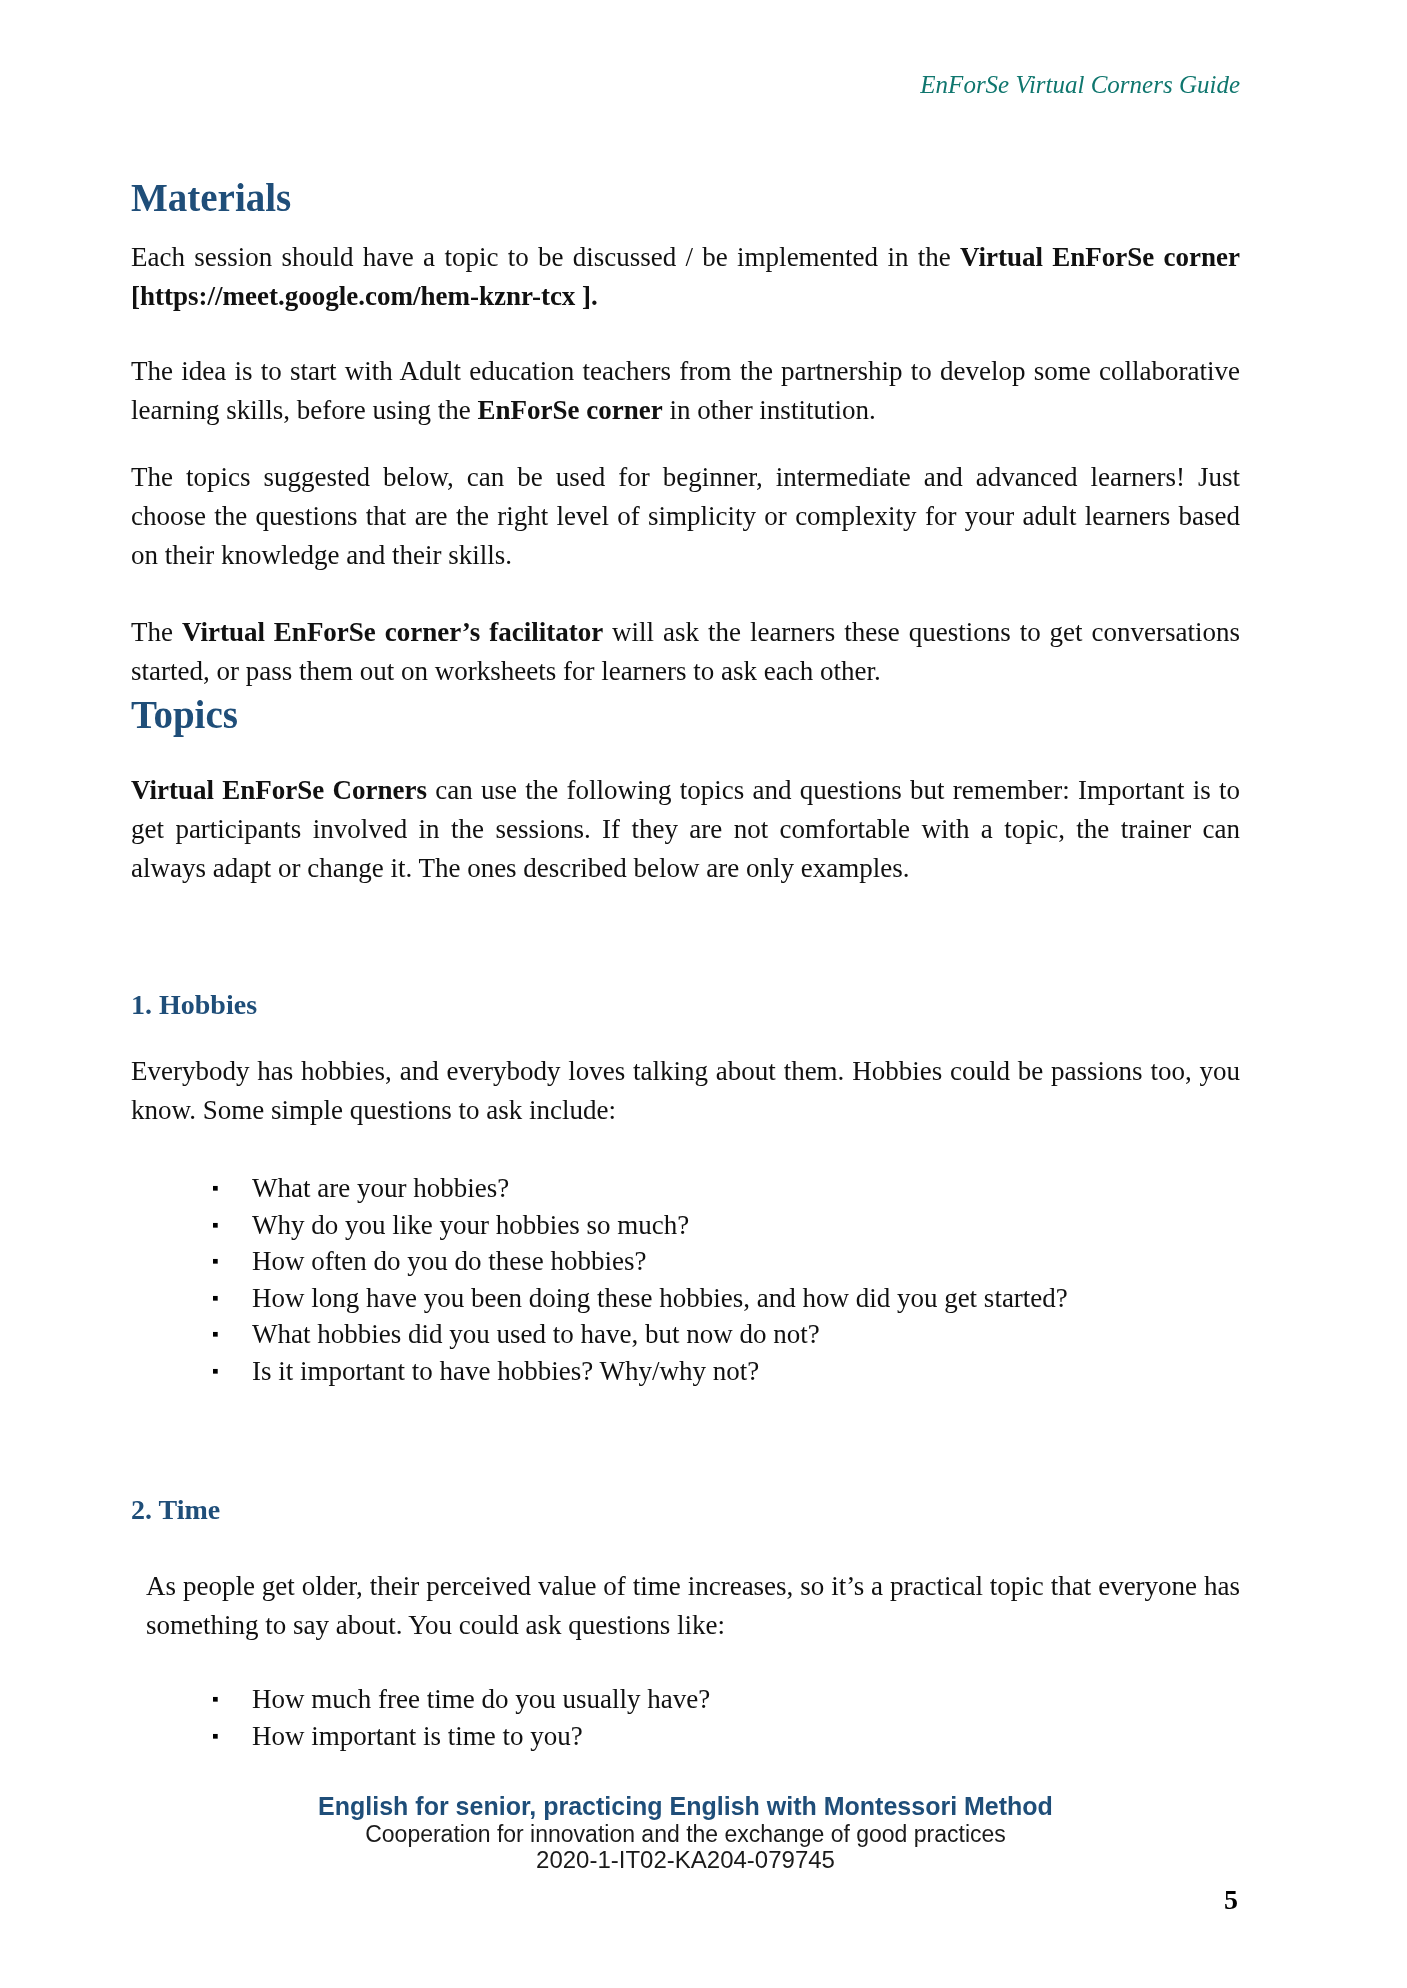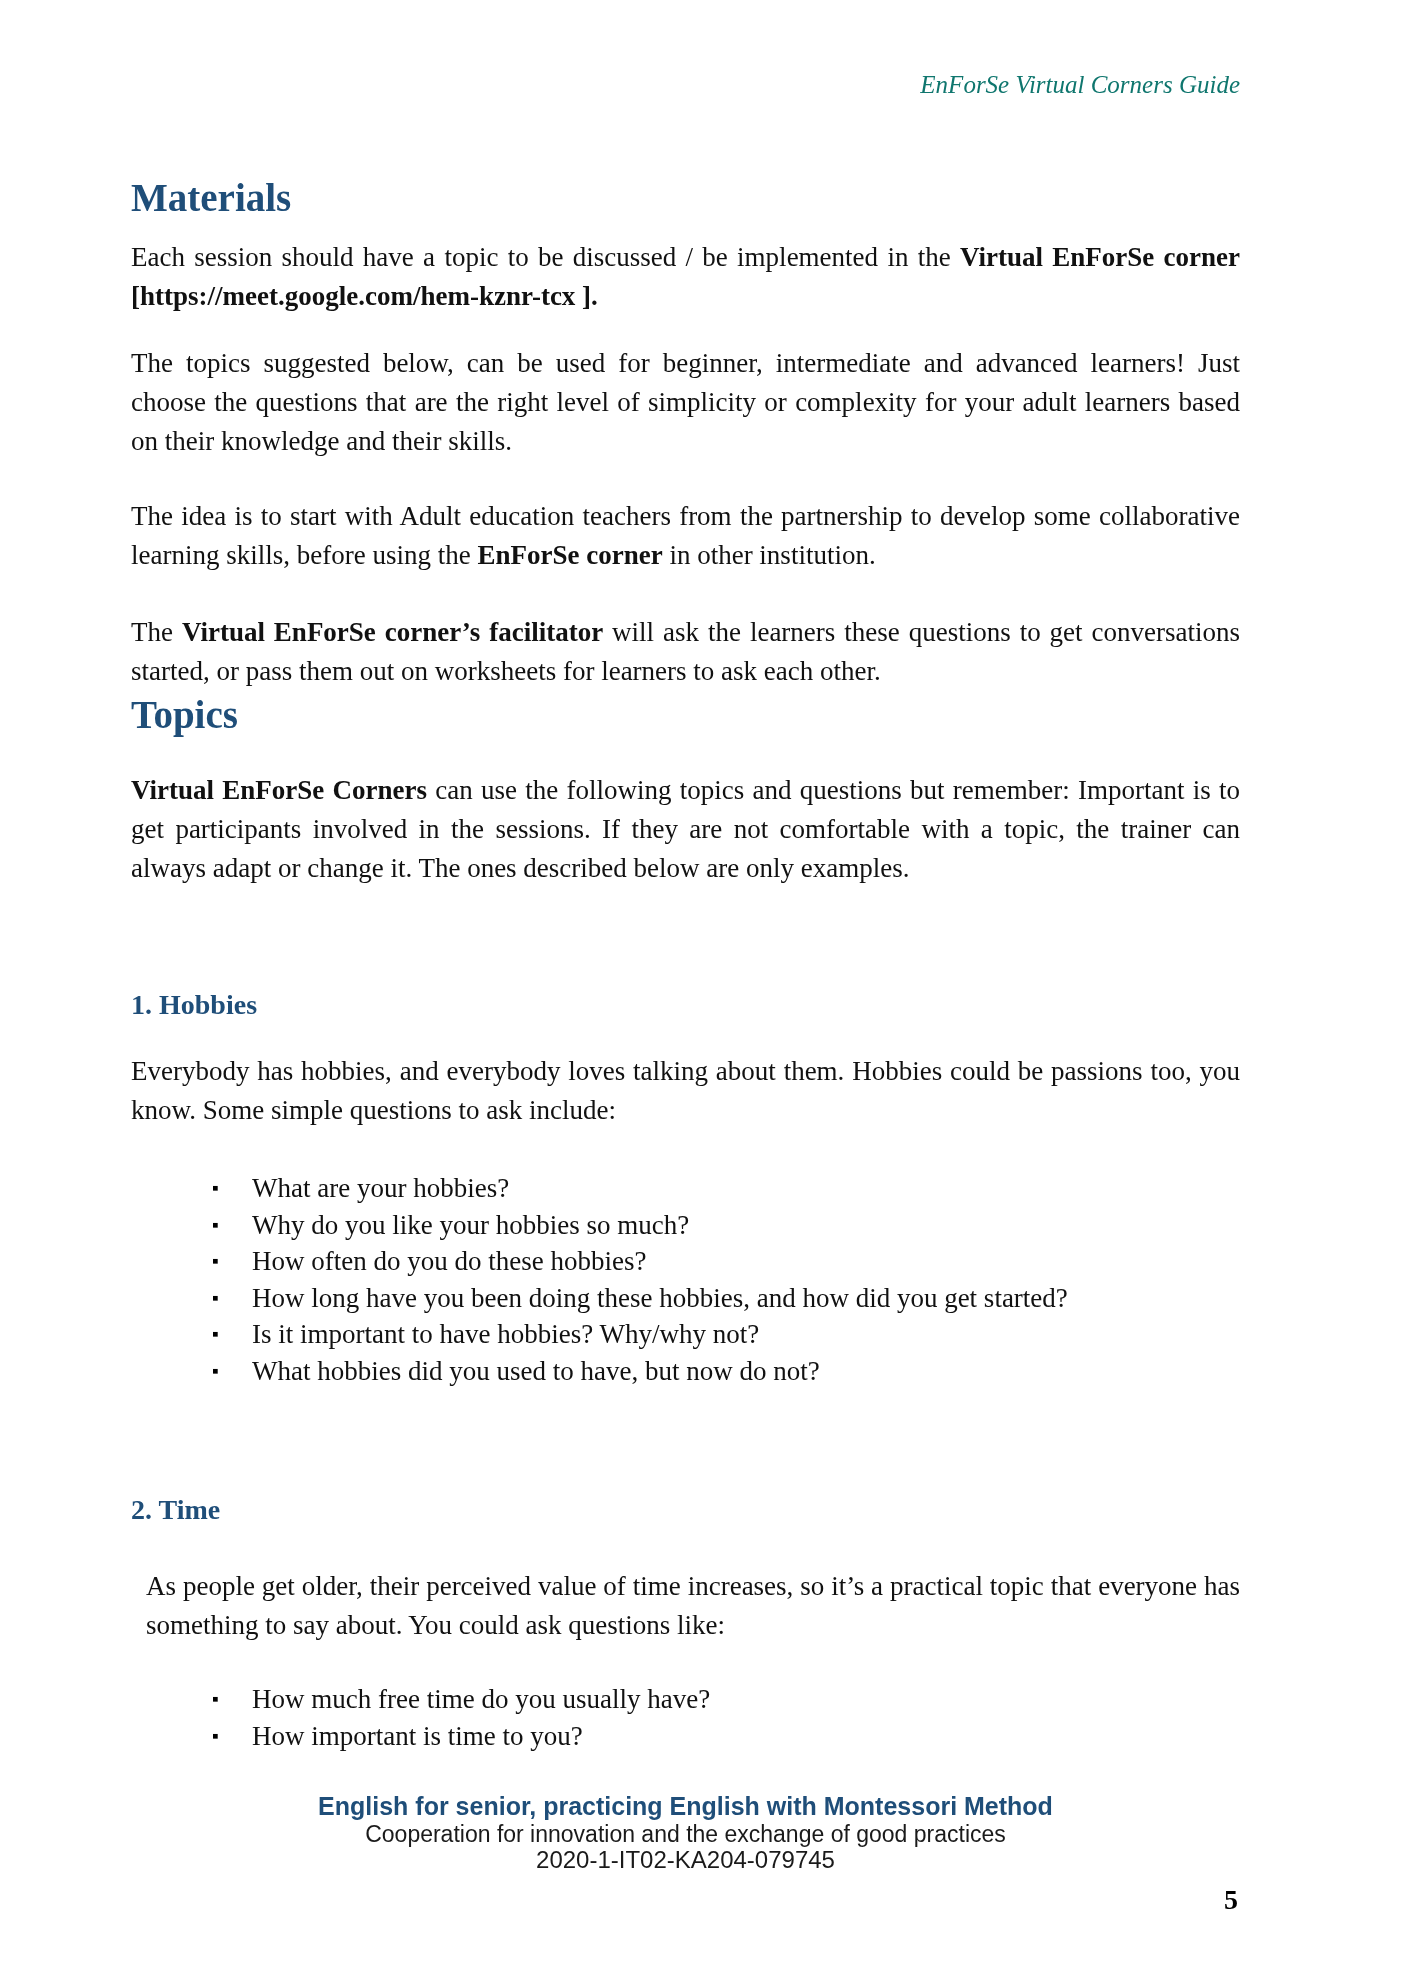--- a/index.html
+++ b/index.html
@@ -120,41 +120,41 @@
   <div class="content">
 
     <div class="running-header">
       <span>EnForSe Virtual Corners Guide</span>
     </div>
 
     <h1 class="h-main h-materials">Materials</h1>
 
     <p class="body-p p1"><span>Each session should have a topic to be discussed / be implemented in the </span><b>Virtual EnForSe corner [https://meet.google.com/hem-kznr-tcx ].</b></p>
 
+    <p class="body-p p2"><span>The idea is to start with Adult education teachers from the partnership to develop some collaborative learning skills, before using the </span><b>EnForSe corner</b><span> in other institution.</span></p>
+
     <p class="body-p p3">The topics suggested below, can be used for beginner, intermediate and advanced learners! Just choose the questions that are the right level of simplicity or complexity for your adult learners based on their knowledge and their skills.</p>
-
-    <p class="body-p p2"><span>The idea is to start with Adult education teachers from the partnership to develop some collaborative learning skills, before using the </span><b>EnForSe corner</b><span> in other institution.</span></p>
 
     <p class="body-p p4"><span>The </span><b>Virtual EnForSe corner’s facilitator</b><span> will ask the learners these questions to get conversations started, or pass them out on worksheets for learners to ask each other.</span></p>
 
     <h1 class="h-main h-topics">Topics</h1>
 
     <p class="body-p p5"><b>Virtual EnForSe Corners</b><span> can use the following topics and questions but remember: Important is to get participants involved in the sessions. If they are not comfortable with a topic, the trainer can always adapt or change it. The ones described below are only examples.</span></p>
 
     <h3 class="h-sub h-hobbies">1. Hobbies</h3>
 
     <p class="body-p p-hobbies">Everybody has hobbies, and everybody loves talking about them. Hobbies could be passions too, you know. Some simple questions to ask include:</p>
 
     <ul class="q-list q-list-hobbies">
       <li class="q-item"><span>What are your hobbies?</span></li>
       <li class="q-item"><span>Why do you like your hobbies so much?</span></li>
       <li class="q-item"><span>How often do you do these hobbies?</span></li>
       <li class="q-item"><span>How long have you been doing these hobbies, and how did you get started?</span></li>
+      <li class="q-item"><span>What hobbies did you used to have, but now do not?</span></li>
       <li class="q-item"><span>Is it important to have hobbies? Why/why not?</span></li>
-      <li class="q-item"><span>What hobbies did you used to have, but now do not?</span></li>
     </ul>
 
     <h3 class="h-sub h-time">2. Time</h3>
 
     <p class="body-p p-time">As people get older, their perceived value of time increases, so it’s a practical topic that everyone has something to say about. You could ask questions like:</p>
 
     <ul class="q-list q-list-time">
       <li class="q-item"><span>How much free time do you usually have?</span></li>
       <li class="q-item"><span>How important is time to you?</span></li>
     </ul>

